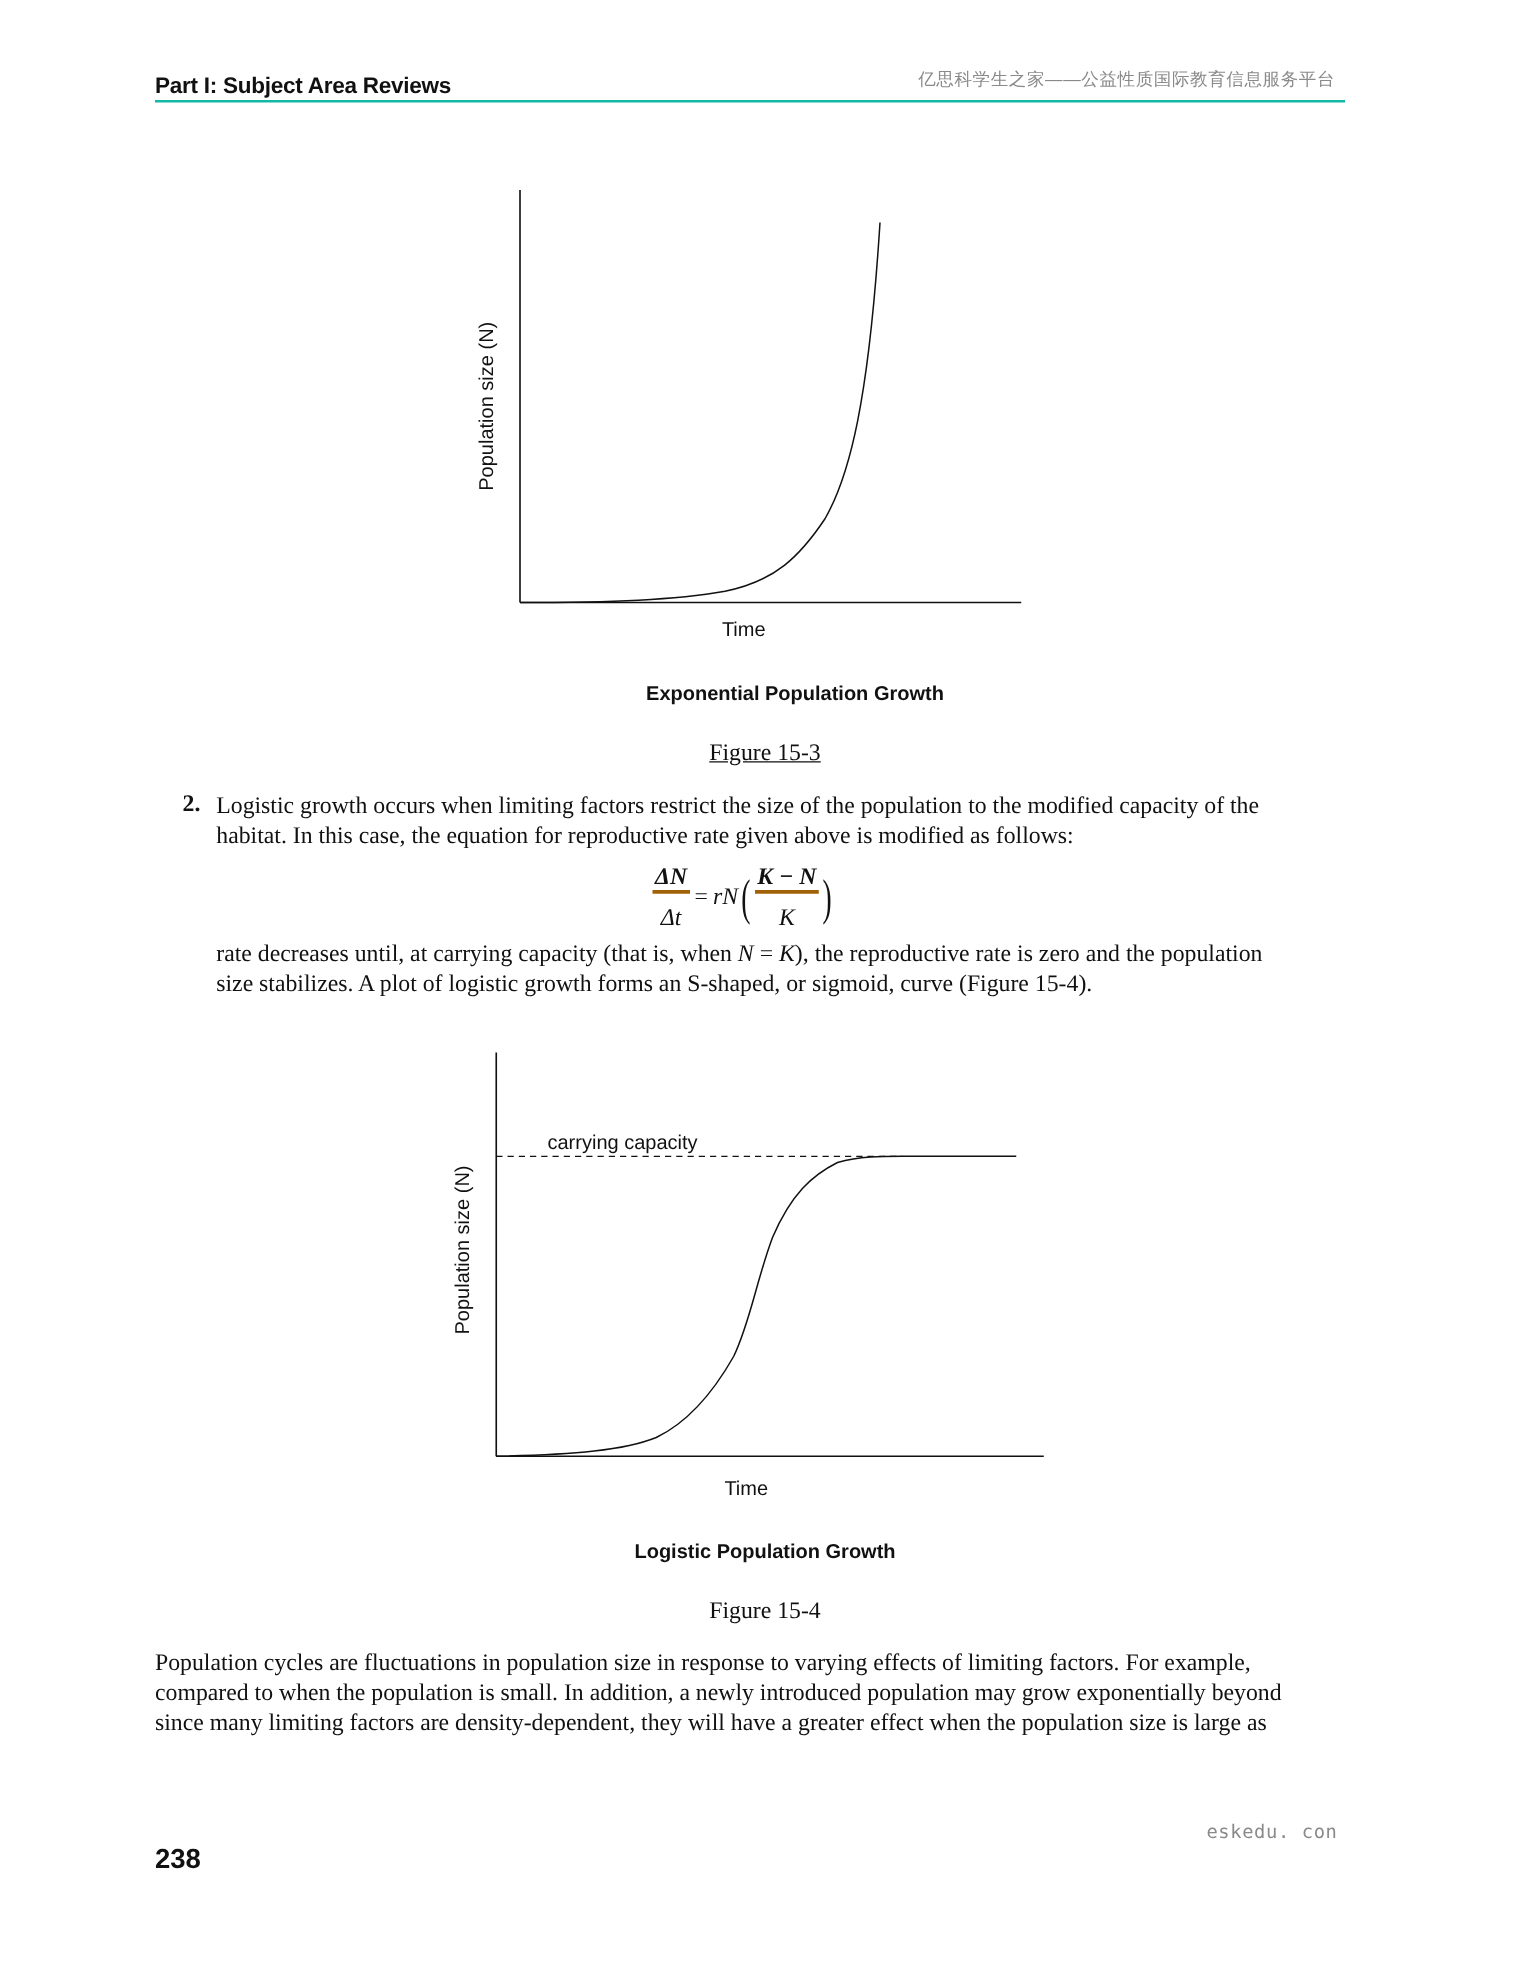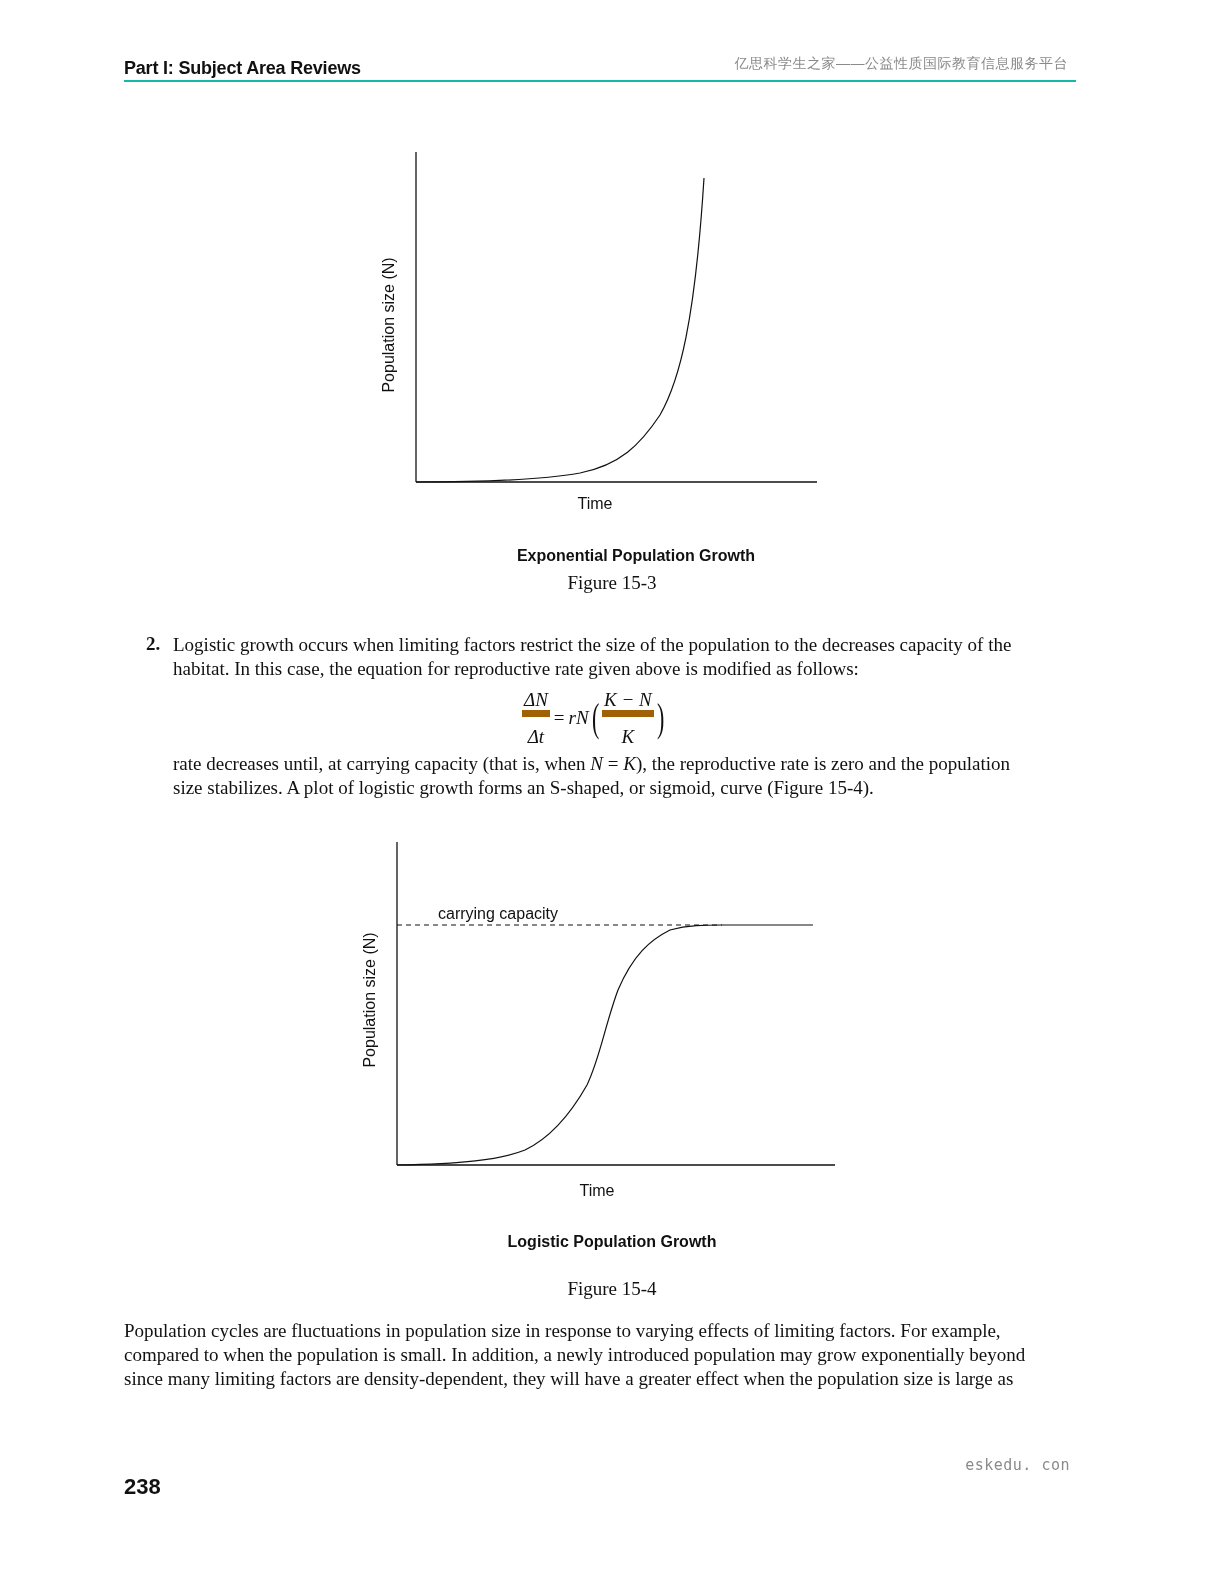--- a/index.html
+++ b/index.html
@@ -18,21 +18,21 @@
 
   .fig-title { position: absolute; left: 0; width: 1224px; text-align: center; font-size: 16px; font-weight: bold; }
   .fig-num { position: absolute; left: 0; width: 1224px; text-align: center; font-size: 19px; }
 
   .para { position: absolute; font-size: 19px; line-height: 24px; color: #111; }
   .para b { font-weight: normal; }
   .item-num { position: absolute; font-weight: bold; font-size: 19px; }
 
   .equation { position: absolute; left: 522px; top: 694px; height: 48px; font-size: 19px; font-style: italic; display: flex; align-items: center; }
   .frac { display: inline-flex; flex-direction: column; align-items: center; line-height: 18px; }
-  .frac .num { border-bottom: 7px solid #a16207; padding: 0 2px 1px; }
+  .frac .num { border-bottom: 3px solid #a16207; padding: 0 2px 1px; font-weight: bold; }
   .frac .den { padding-top: 11px; }
   .eq-op { font-style: normal; margin: 0 4px; }
   .paren { font-style: normal; font-size: 40px; font-weight: 100; line-height: 40px; transform: scaleX(0.55); display: inline-block; }
 
   .page-number { position: absolute; left: 124px; top: 1474px; font-size: 22px; font-weight: bold; }
   .watermark { position: absolute; right: 154px; top: 1456px; font-size: 15px; color: #8a8a8a; font-family: "DejaVu Sans Mono", monospace; letter-spacing: 0.5px; }
 </style>
 </head>
 <body>
 
@@ -44,25 +44,25 @@
 <div class="figure" style="left:370px; top:140px; width:460px; height:380px;">
   <svg width="460" height="380" viewBox="0 0 460 380">
     <line x1="46" y1="12" x2="46" y2="342" stroke="#111" stroke-width="1.3"></line>
     <line x1="46" y1="342" x2="447" y2="342" stroke="#111" stroke-width="1.3"></line>
     <path d="M46,342 C120,342 170,340 210,333 C250,325 270,305 290,275 C310,240 325,180 334,38" fill="none" stroke="#111" stroke-width="1.2"></path>
     <text class="axis-label sans" x="24" y="185" text-anchor="middle" transform="rotate(-90 24 185)">Population size (N)</text>
     <text class="axis-label sans" x="225" y="369" text-anchor="middle">Time</text>
   </svg>
 </div>
 <div class="fig-title sans" style="top:547px;padding-left:24px;">Exponential Population Growth</div>
-<div class="fig-num serif" style="top:572px;">Figure 15-3</div>
+<div class="fig-num serif" style="top:592px;text-decoration:underline;">Figure 15-3</div>
 
 <div class="item-num serif" style="left:146px; top:633px;">2.</div>
 <div class="para serif" style="left:173px; top:633px; width:900px;">
-  <div><b>Logistic growth</b><span> occurs when limiting factors restrict the size of the population to the decreases capacity of the</span></div>
+  <div><b>Logistic growth</b><span> occurs when limiting factors restrict the size of the population to the modified capacity of the</span></div>
   <div>habitat. In this case, the equation for reproductive rate given above is modified as follows:</div>
 </div>
 
 <div class="equation serif">
   <span class="frac">
     <span class="num">ΔN</span>
     <span class="den">Δt</span>
   </span>
   <span class="eq-op">=</span>
   <span>rN</span>

